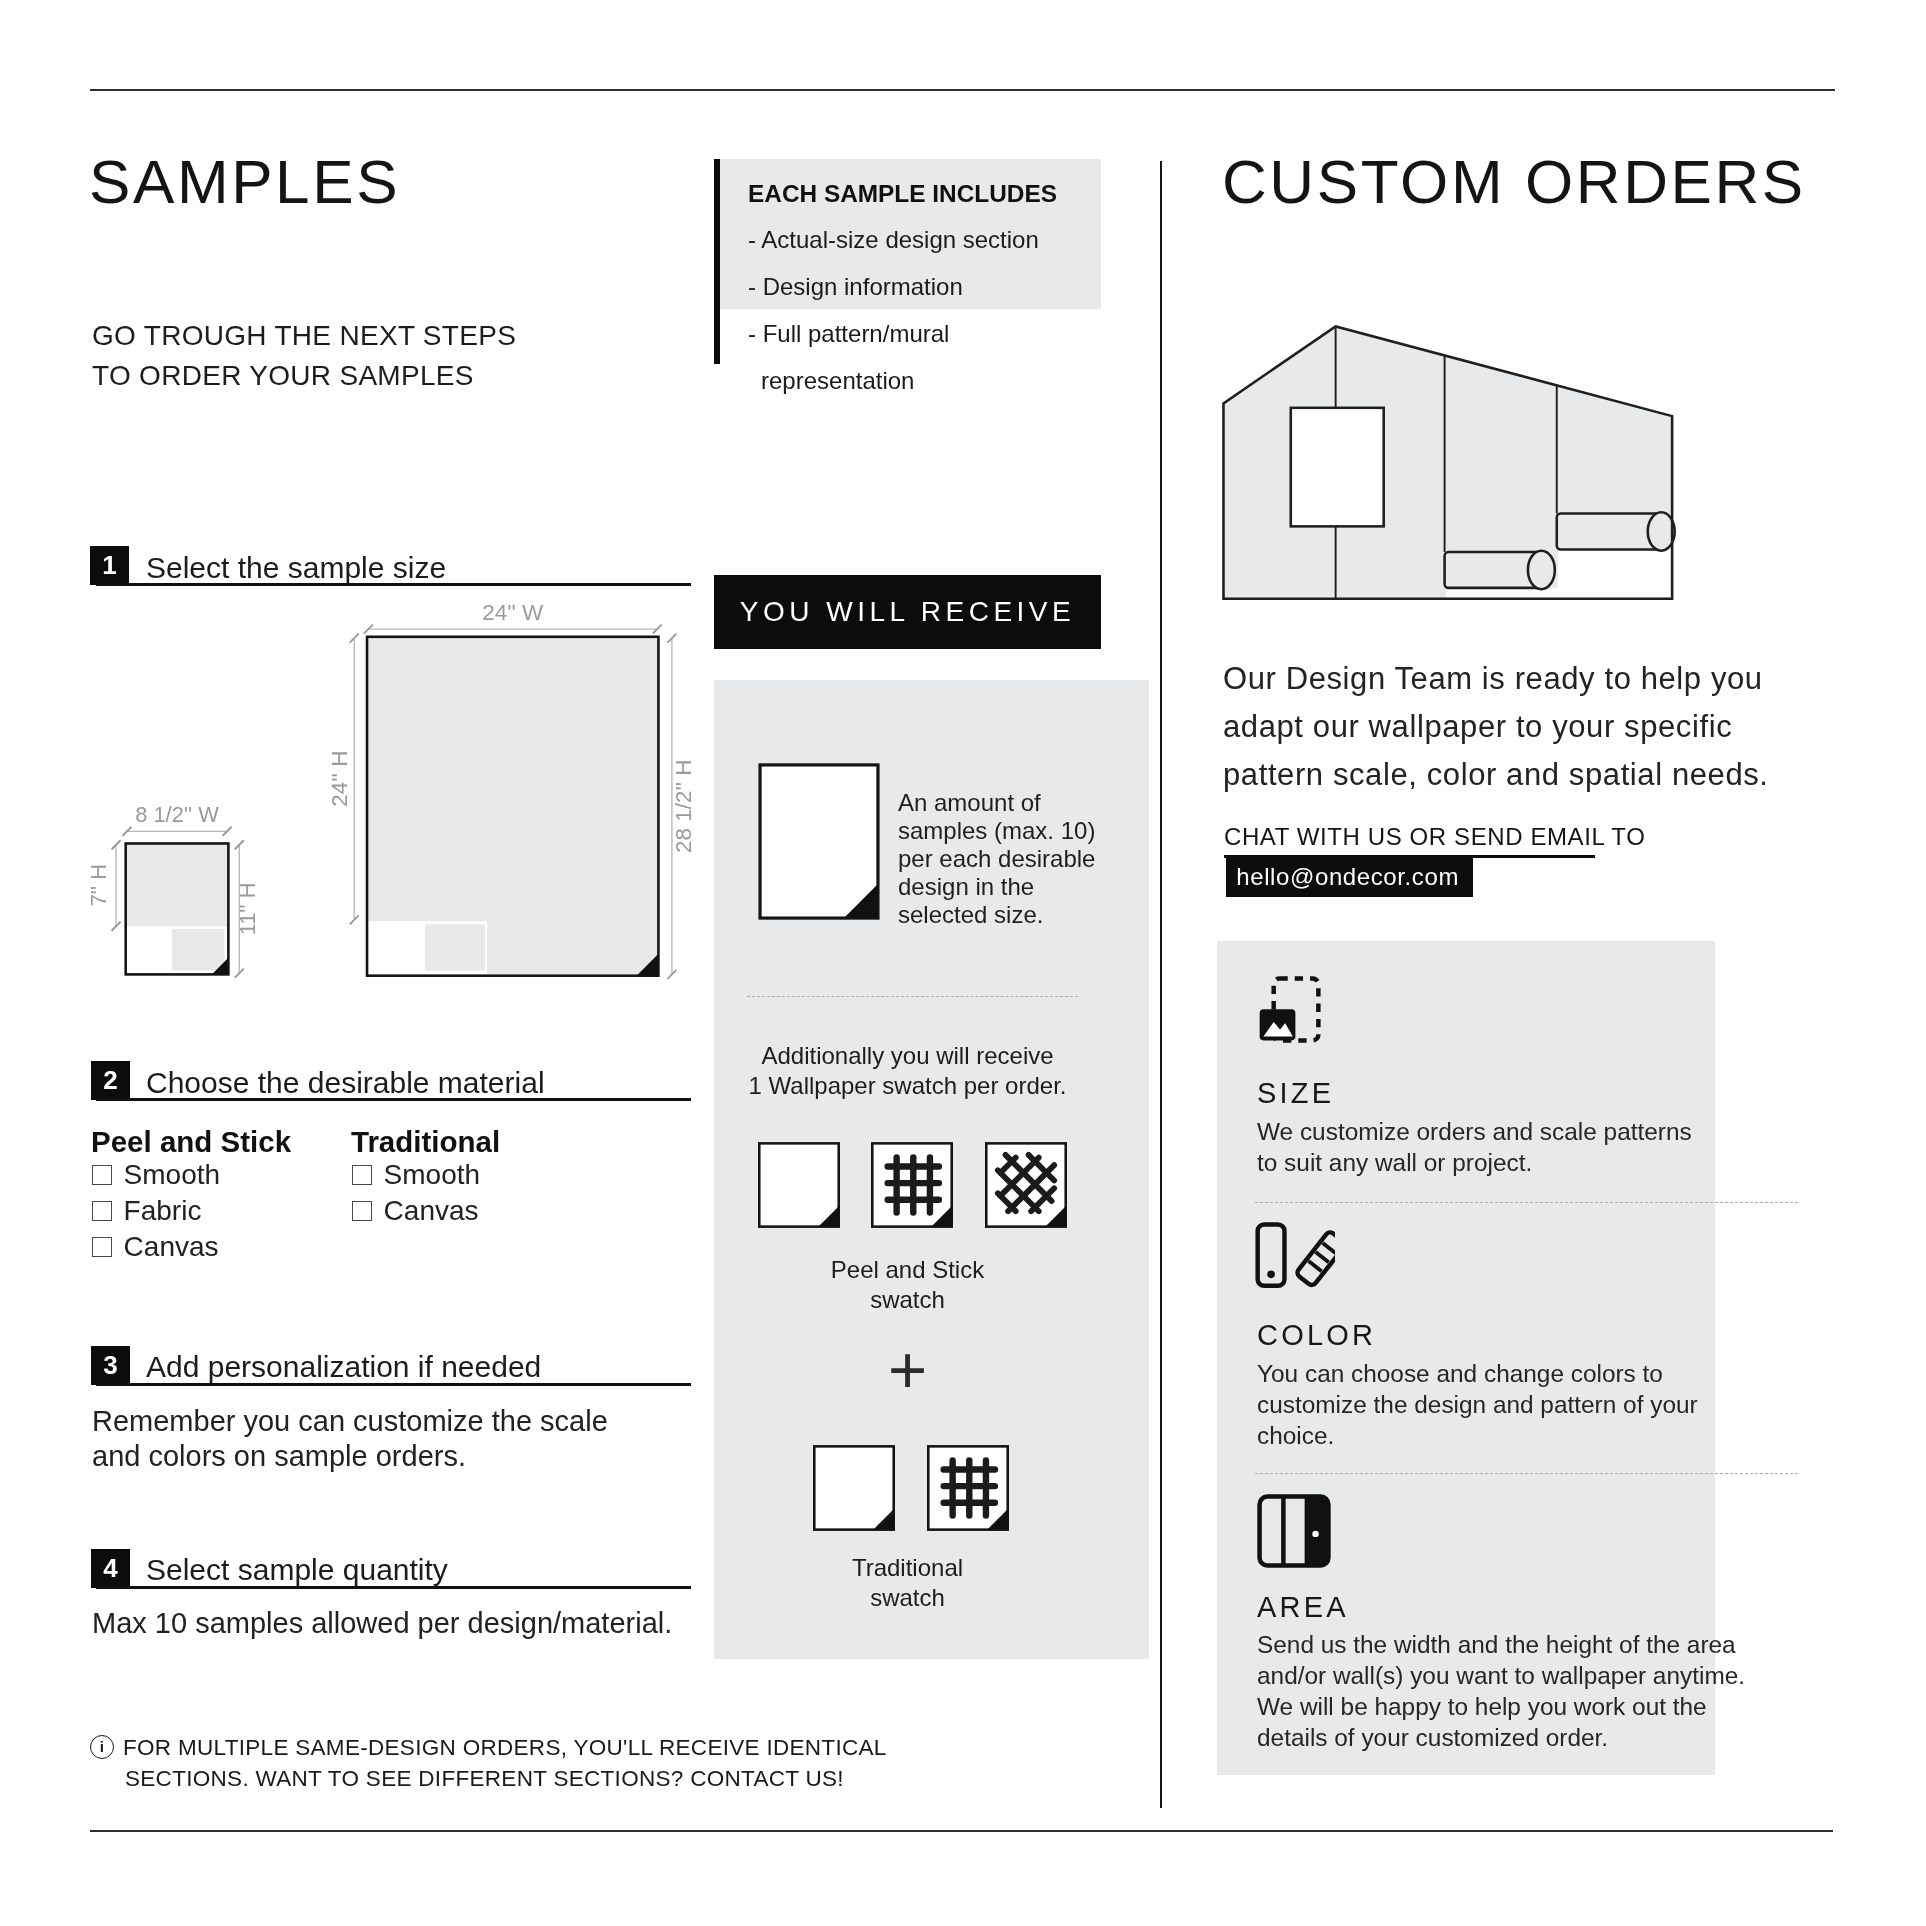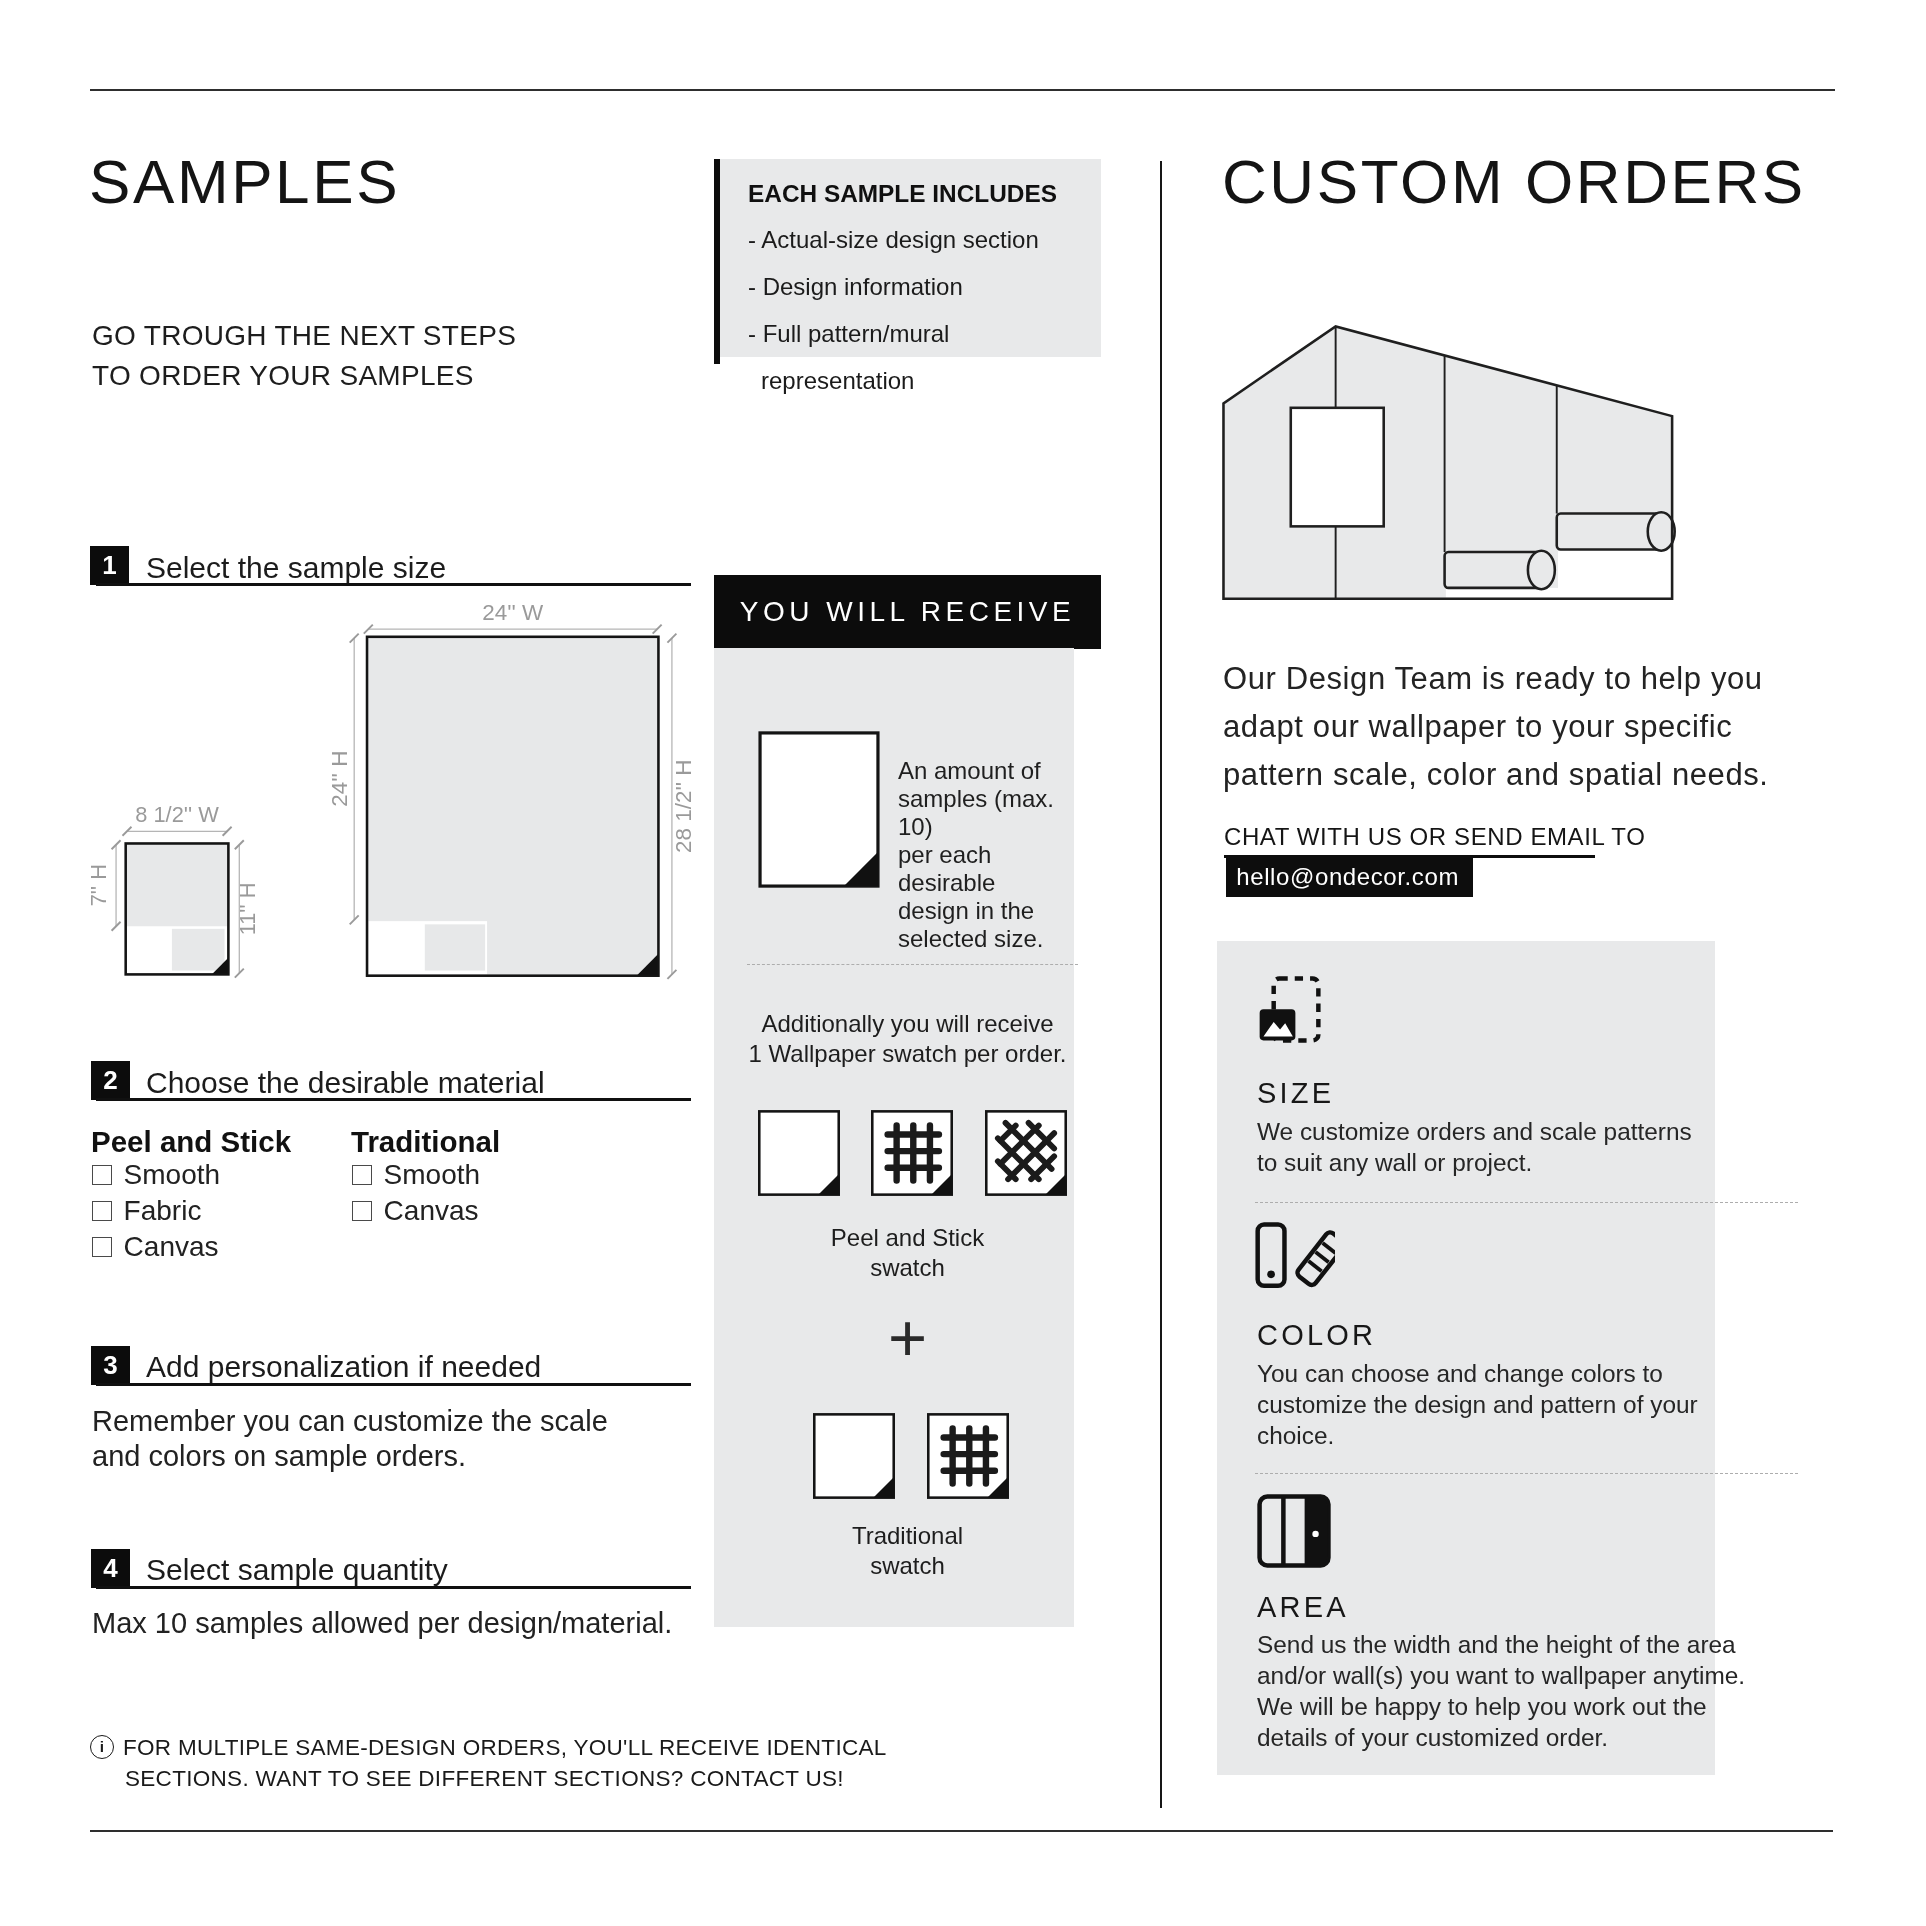--- a/index.html
+++ b/index.html
@@ -146,34 +146,34 @@
 
   <div class="stepnum" style="left:91px;top:1549px;">4</div>
   <div class="steplabel" style="left:146px;top:1553px;">Select sample quantity</div>
   <div class="steprule" style="left:96px;top:1586px;width:595px;"></div>
   <div class="bodytext" style="left:92px;top:1606px;">Max 10 samples allowed per design/material.</div>
 
   <div class="info-badge" style="left:90px;top:1735px;">i</div>
   <div class="footnote" style="left:123px;top:1735px;">FOR MULTIPLE SAME-DESIGN ORDERS, YOU'LL RECEIVE IDENTICAL</div>
   <div class="footnote" style="left:125px;top:1766px;">SECTIONS. WANT TO SEE DIFFERENT SECTIONS? CONTACT US!</div>
 
-  <div class="graybox" style="left:714px;top:159px;width:387px;height:198px;">
+  <div class="graybox" style="left:714px;top:159px;width:387px;height:150px;">
     <div class="inc-bar" style="left:0;top:0;height:205px;"></div>
     <div style="position:absolute;left:34px;top:20.5px;">
       <div class="inc-title">EACH SAMPLE INCLUDES</div>
       <div class="inc-item">- Actual-size design section</div>
       <div class="inc-item">- Design information</div>
       <div class="inc-item">- Full pattern/mural</div>
       <div class="inc-item" style="padding-left:13px;">representation</div>
     </div>
   </div>
 
   <div class="blackbar" style="left:714px;top:575px;width:387px;height:74px;">YOU WILL RECEIVE</div>
 
-  <div class="graybox" style="left:714px;top:648px;width:360px;height:979px;">
+  <div class="graybox" style="left:714px;top:680px;width:402px;height:979px;padding-left:33px;">
 
     <svg class="abs" style="left:44px;top:83px;" width="122" height="157" viewBox="0 0 190 245">
       <rect x="3" y="3" width="184" height="239" fill="#ffffff" stroke="#141414" stroke-width="5"></rect>
       <polygon points="134,242 187,189 187,242" fill="#111"></polygon>
     </svg>
     <div class="panel-body" style="position:absolute;left:184px;top:109px;">
       <div>An amount of</div>
       <div>samples (max. 10)</div>
       <div>per each desirable</div>
       <div>design in the</div>

